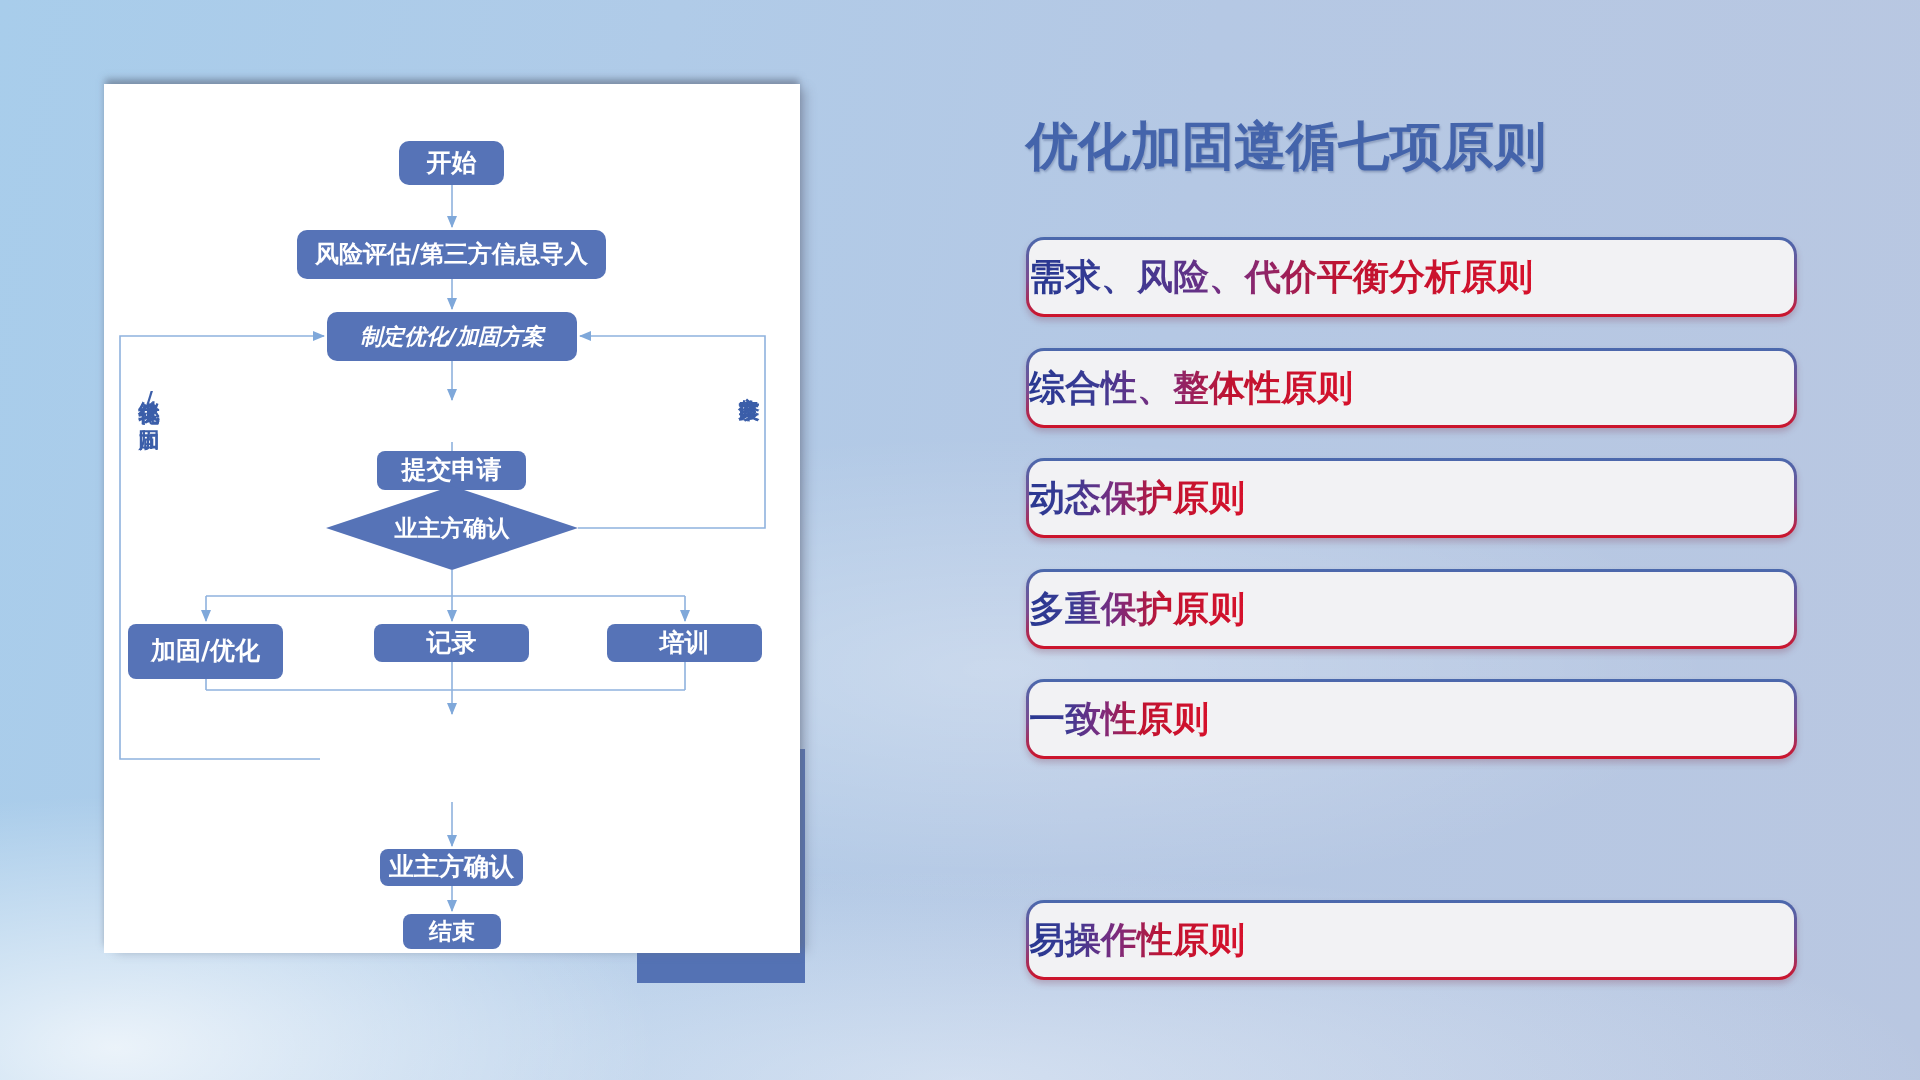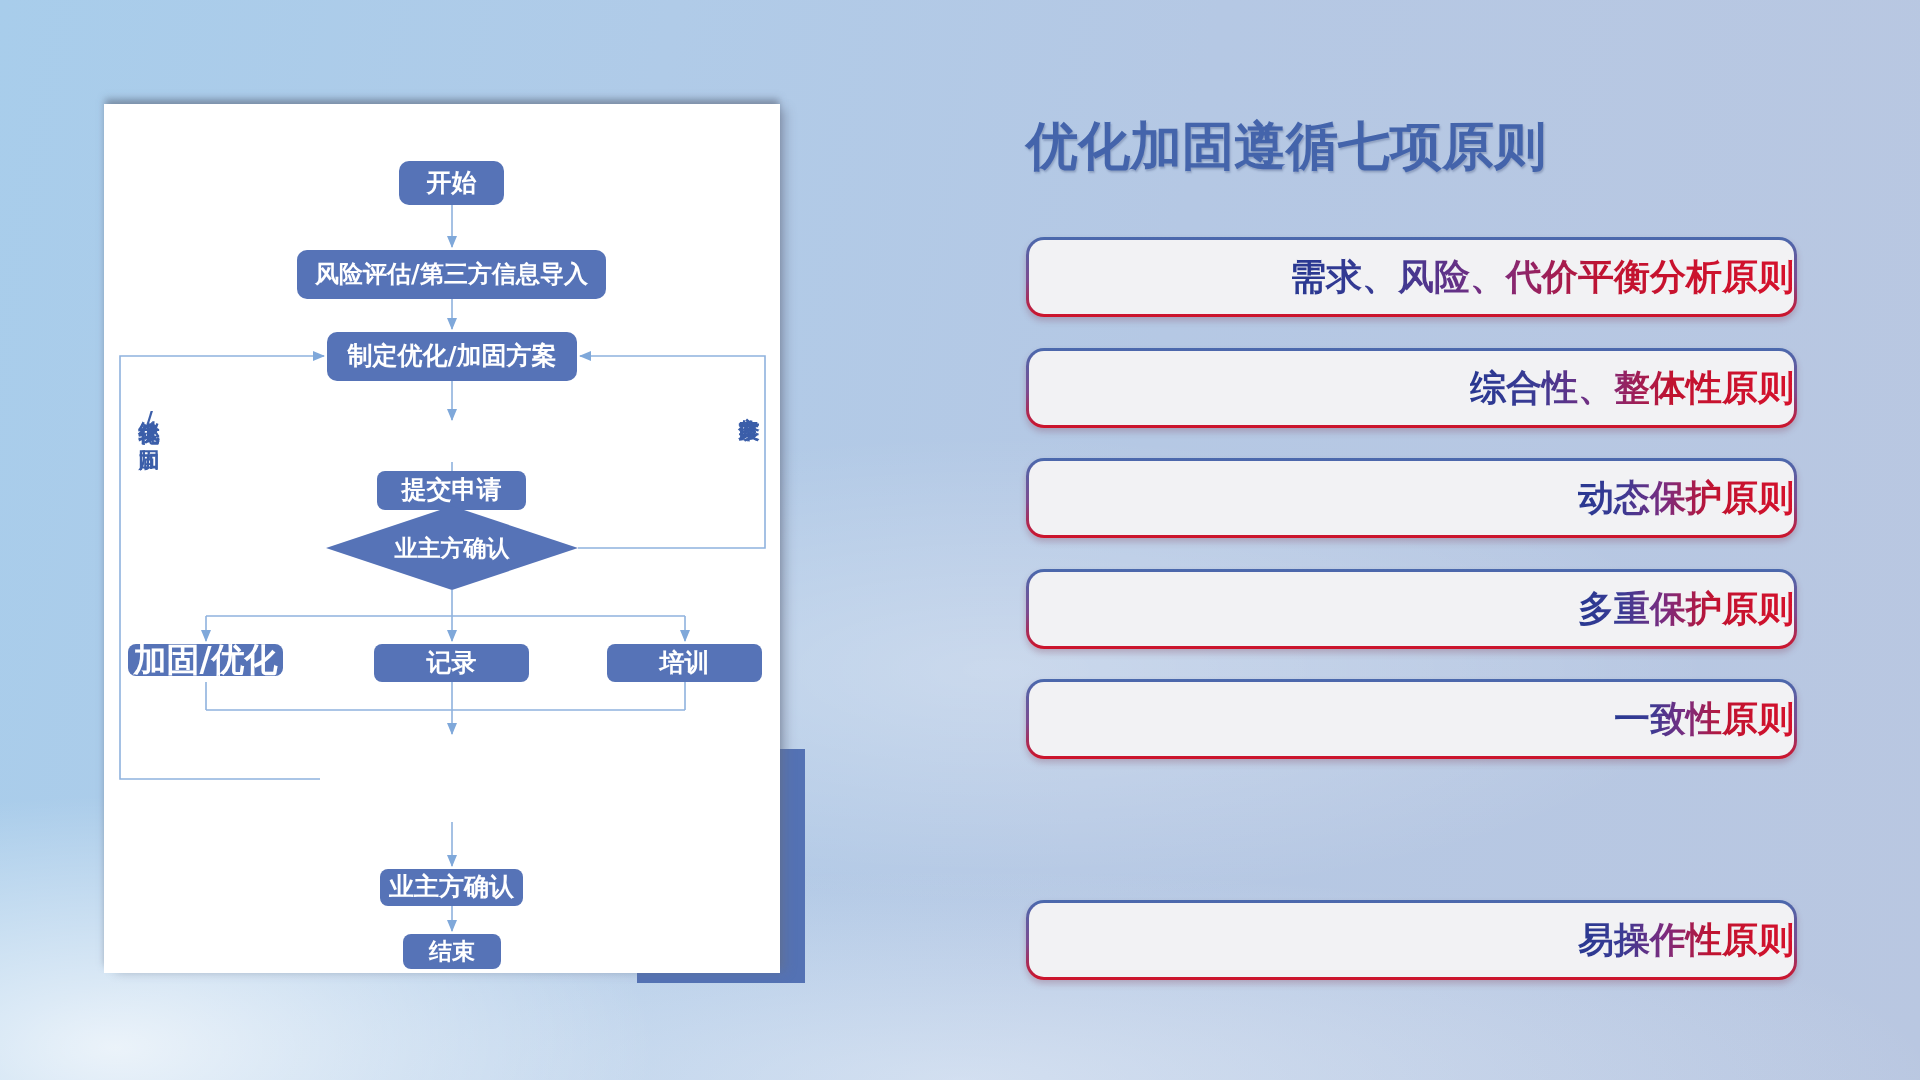--- a/index.html
+++ b/index.html
@@ -7,23 +7,23 @@
   .stage{position:absolute;inset:0;width:1920px;height:1080px;
     background:
       radial-gradient(ellipse 900px 420px at 6% 97%, rgba(255,255,255,0.75), rgba(255,255,255,0) 60%),
       radial-gradient(ellipse 1100px 360px at 52% 62%, rgba(255,255,255,0.30), rgba(255,255,255,0) 65%),
       radial-gradient(ellipse 1400px 300px at 50% 100%, rgba(235,242,250,0.55), rgba(255,255,255,0) 70%),
       linear-gradient(100deg, #a8cdeb 0%, #b0cbe8 32%, #b5c8e4 58%, #b9c7e1 100%);}
 
   
   .accent-rect{position:absolute;left:637px;top:749px;width:168px;height:234px;
     background:var(--accent-rect,#5472b4);}
-  .card{position:absolute;left:104px;top:104px;width:676px;height:869px;
+  .card{position:absolute;left:104px;top:84px;width:676px;height:869px;
     background:var(--card-bg,#ffffff);
-    box-shadow:0 -6px 7px -1px rgba(88,98,118,.55), 9px 2px 10px -3px rgba(108,118,140,.45);}
+    box-shadow:0 -6px 7px -1px rgba(88,98,118,.55), 9px 2px 10px -3px rgba(108,118,140,.45);padding-left:20px;}
 
   
   .fc-wrap{position:absolute;inset:0;}
   .fc-svg{position:absolute;left:0;top:0;width:676px;height:869px;}
   .fc-node{position:absolute;display:flex;align-items:center;justify-content:center;
     background:var(--node-fill,#5673b7);color:var(--node-text,#ffffff);
     font-weight:bold;text-align:center;line-height:1.05;}
   .fc-rect{border-radius:10px;}
   .fc-rect-sm{border-radius:8px;}
   .fc-diamond{clip-path:polygon(50% 0,100% 50%,50% 100%,0 50%);}
@@ -32,21 +32,21 @@
 
   
   .panel-title{position:absolute;left:1026px;top:112px;width:771px;text-align:left;
     font-size:52px;font-weight:800;color:var(--title-color,#4464ab);
     text-shadow:1px 2px 2px rgba(70,85,130,0.35);white-space:nowrap;}
   .pbox{position:absolute;left:1026px;width:771px;height:80px;border-radius:18px;
     padding:3px;box-sizing:border-box;
     background:linear-gradient(to bottom,var(--border-top,#4a69ad) 0%, #7d4a8f 55%, var(--border-bottom,#cf1228) 100%);
     box-shadow:0 4px 6px rgba(125,55,80,0.28);}
   .pbox-inner{width:100%;height:100%;border-radius:15px;background:var(--principle-bg,#f2f2f4);
-    display:flex;align-items:center;justify-content:flex-end;}
+    display:flex;align-items:center;justify-content:flex-start;}
   .ptext{font-size:36px;font-weight:bold;white-space:nowrap;
     background:linear-gradient(90deg,var(--text-grad-start,#283891) 0%, #3a3b94 20%, #7b2c7f 40%, #c01330 62%, var(--text-grad-end,#d6112b) 100%);
     -webkit-background-clip:text;background-clip:text;color:transparent;}
 </style>
 </head>
 <body>
 
 <div class="stage">
 
   <div class="accent-rect"></div>
@@ -79,27 +79,27 @@
           <path d="M348,802 L348,827" marker-end="url(#arr)"></path>
           <path d="M216,675 L16,675 L16,252 L220,252" marker-end="url(#arr)"></path>
           <path d="M474,444 L661,444 L661,252 L476,252" marker-end="url(#arr)"></path>
         </g>
       </svg>
 
       <div class="fc-node fc-rect" style="left:295px;top:57px;width:105px;height:44px;font-size:25px;">开始</div>
 
       <div class="fc-node fc-rect" style="left:193px;top:146px;width:309px;height:49px;font-size:24px;">风险评估/第三方信息导入</div>
 
-      <div class="fc-node fc-rect" style="left:223px;top:228px;width:250px;height:49px;font-size:25px;">制定优化/加固方案</div>
+      <div class="fc-node fc-rect" style="left:223px;top:228px;width:250px;height:49px;font-size:22px;font-style:italic;">制定优化/加固方案</div>
 
       <div class="fc-node fc-rect-sm" style="left:273px;top:319px;width:149px;height:39px;font-size:25px;margin-top:48px;">提交申请</div>
 
       <div class="fc-node fc-diamond" style="left:222px;top:402px;width:252px;height:84px;font-size:23px;">业主方确认</div>
 
-      <div class="fc-node fc-rect-sm" style="left:24px;top:540px;width:155px;height:32px;font-size:33px;">加固/优化</div>
+      <div class="fc-node fc-rect-sm" style="left:24px;top:540px;width:155px;height:55px;font-size:25px;">加固/优化</div>
 
       <div class="fc-node fc-rect-sm" style="left:270px;top:540px;width:155px;height:38px;font-size:25px;">记录</div>
 
       <div class="fc-node fc-rect-sm" style="left:503px;top:540px;width:155px;height:38px;font-size:25px;">培训</div>
 
 
       <div class="fc-node fc-rect-sm" style="left:276px;top:765px;width:143px;height:37px;font-size:25px;">业主方确认</div>
 
       <div class="fc-node fc-rect-sm" style="left:299px;top:830px;width:98px;height:35px;font-size:23px;">结束</div>
 

